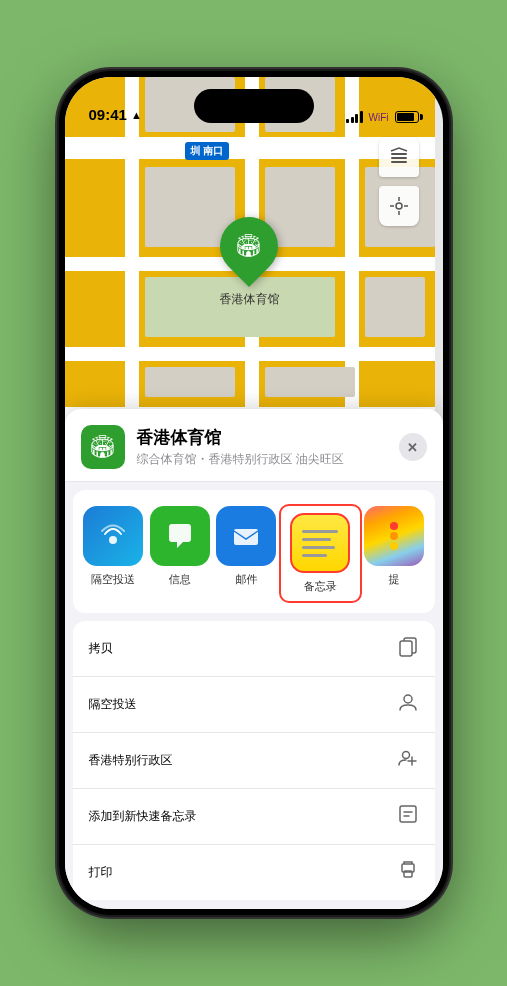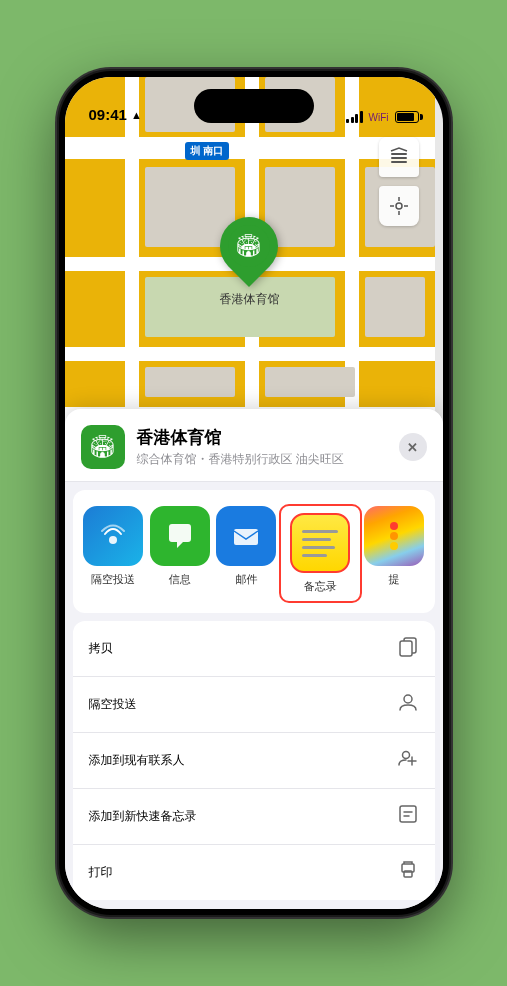--- a/index.html
+++ b/index.html
@@ -659,21 +659,21 @@
           <span class="action-label">隔空投送</span>
           <span class="action-icon">
             <svg width="22" height="22" viewBox="0 0 22 22" fill="none">
               <circle cx="11" cy="8" r="4" stroke="#666" stroke-width="1.5" fill="none"></circle>
               <path d="M3 19 Q3 14 11 14 Q19 14 19 19" stroke="#666" stroke-width="1.5" fill="none" stroke-linecap="round"></path>
             </svg>
           </span>
         </div>
 
         <div class="action-item">
-          <span class="action-label">添加到现有联系人</span>
+          <span class="action-label">香港特别行政区</span>
           <span class="action-icon">
             <svg width="22" height="22" viewBox="0 0 22 22" fill="none">
               <circle cx="9" cy="8" r="3.5" stroke="#666" stroke-width="1.5" fill="none"></circle>
               <path d="M2 18 Q2 13 9 13" stroke="#666" stroke-width="1.5" fill="none" stroke-linecap="round"></path>
               <line x1="15" y1="10" x2="15" y2="18" stroke="#666" stroke-width="1.5" stroke-linecap="round"></line>
               <line x1="11" y1="14" x2="19" y2="14" stroke="#666" stroke-width="1.5" stroke-linecap="round"></line>
             </svg>
           </span>
         </div>
 

